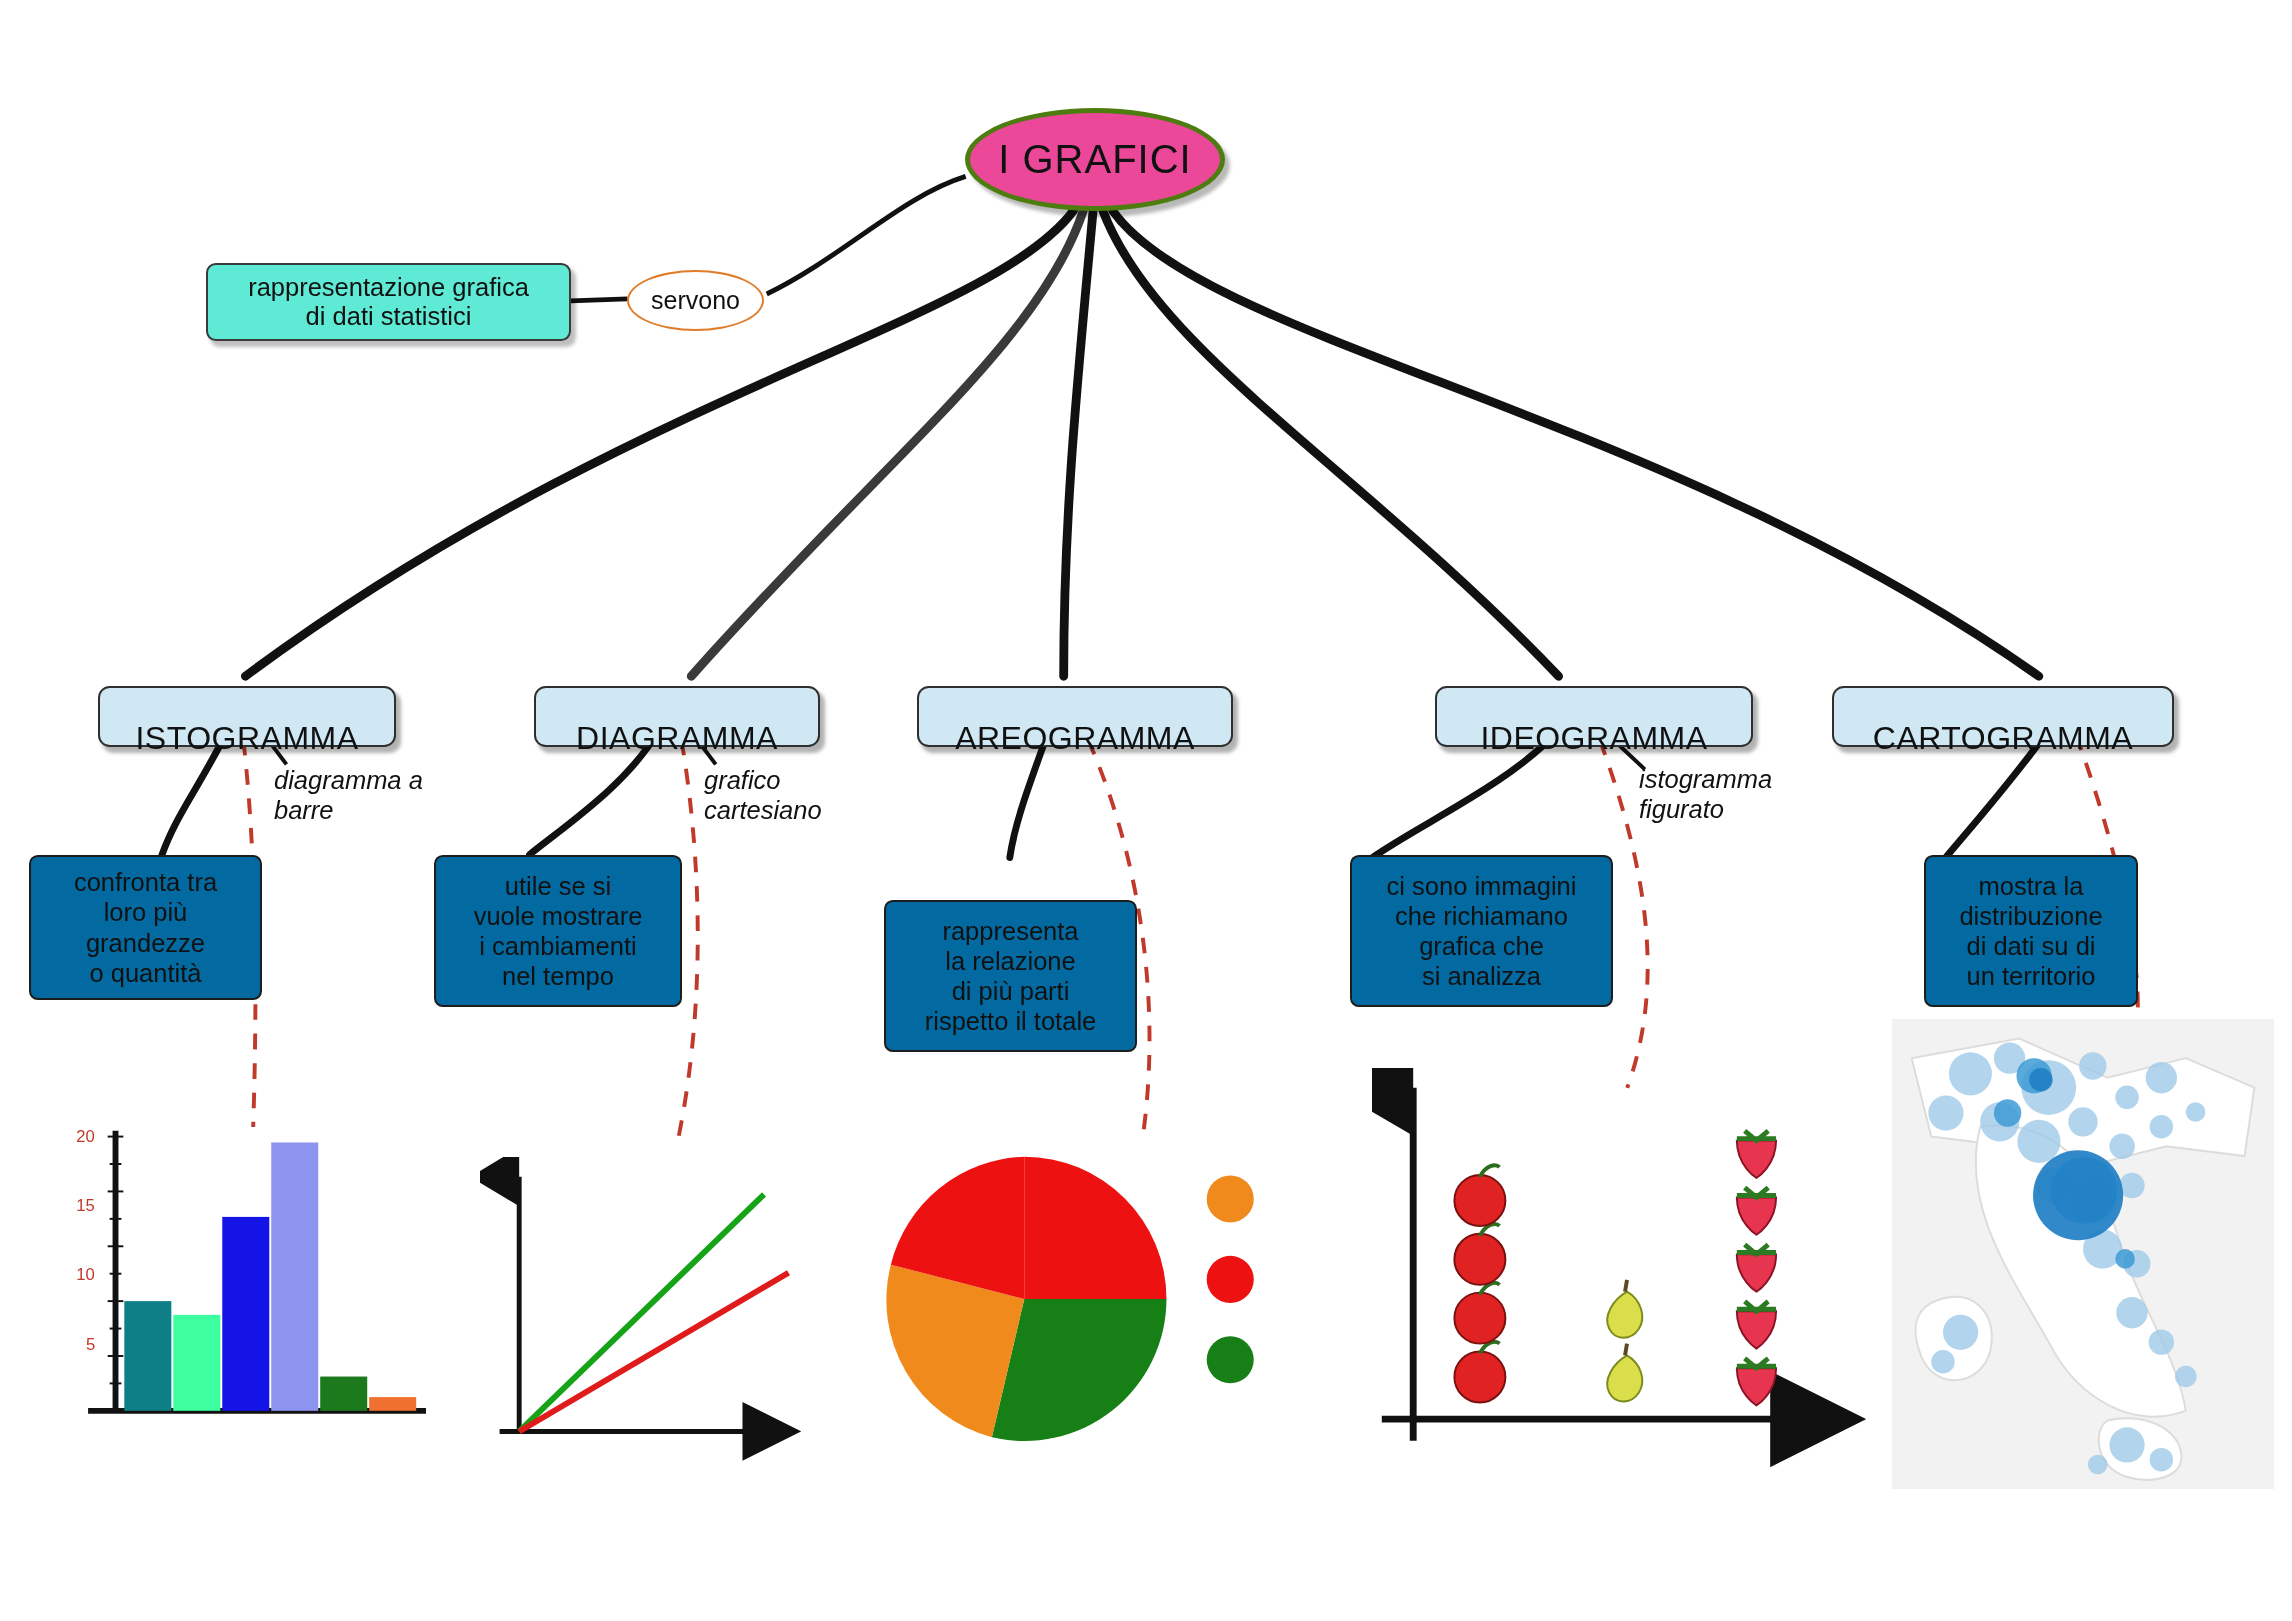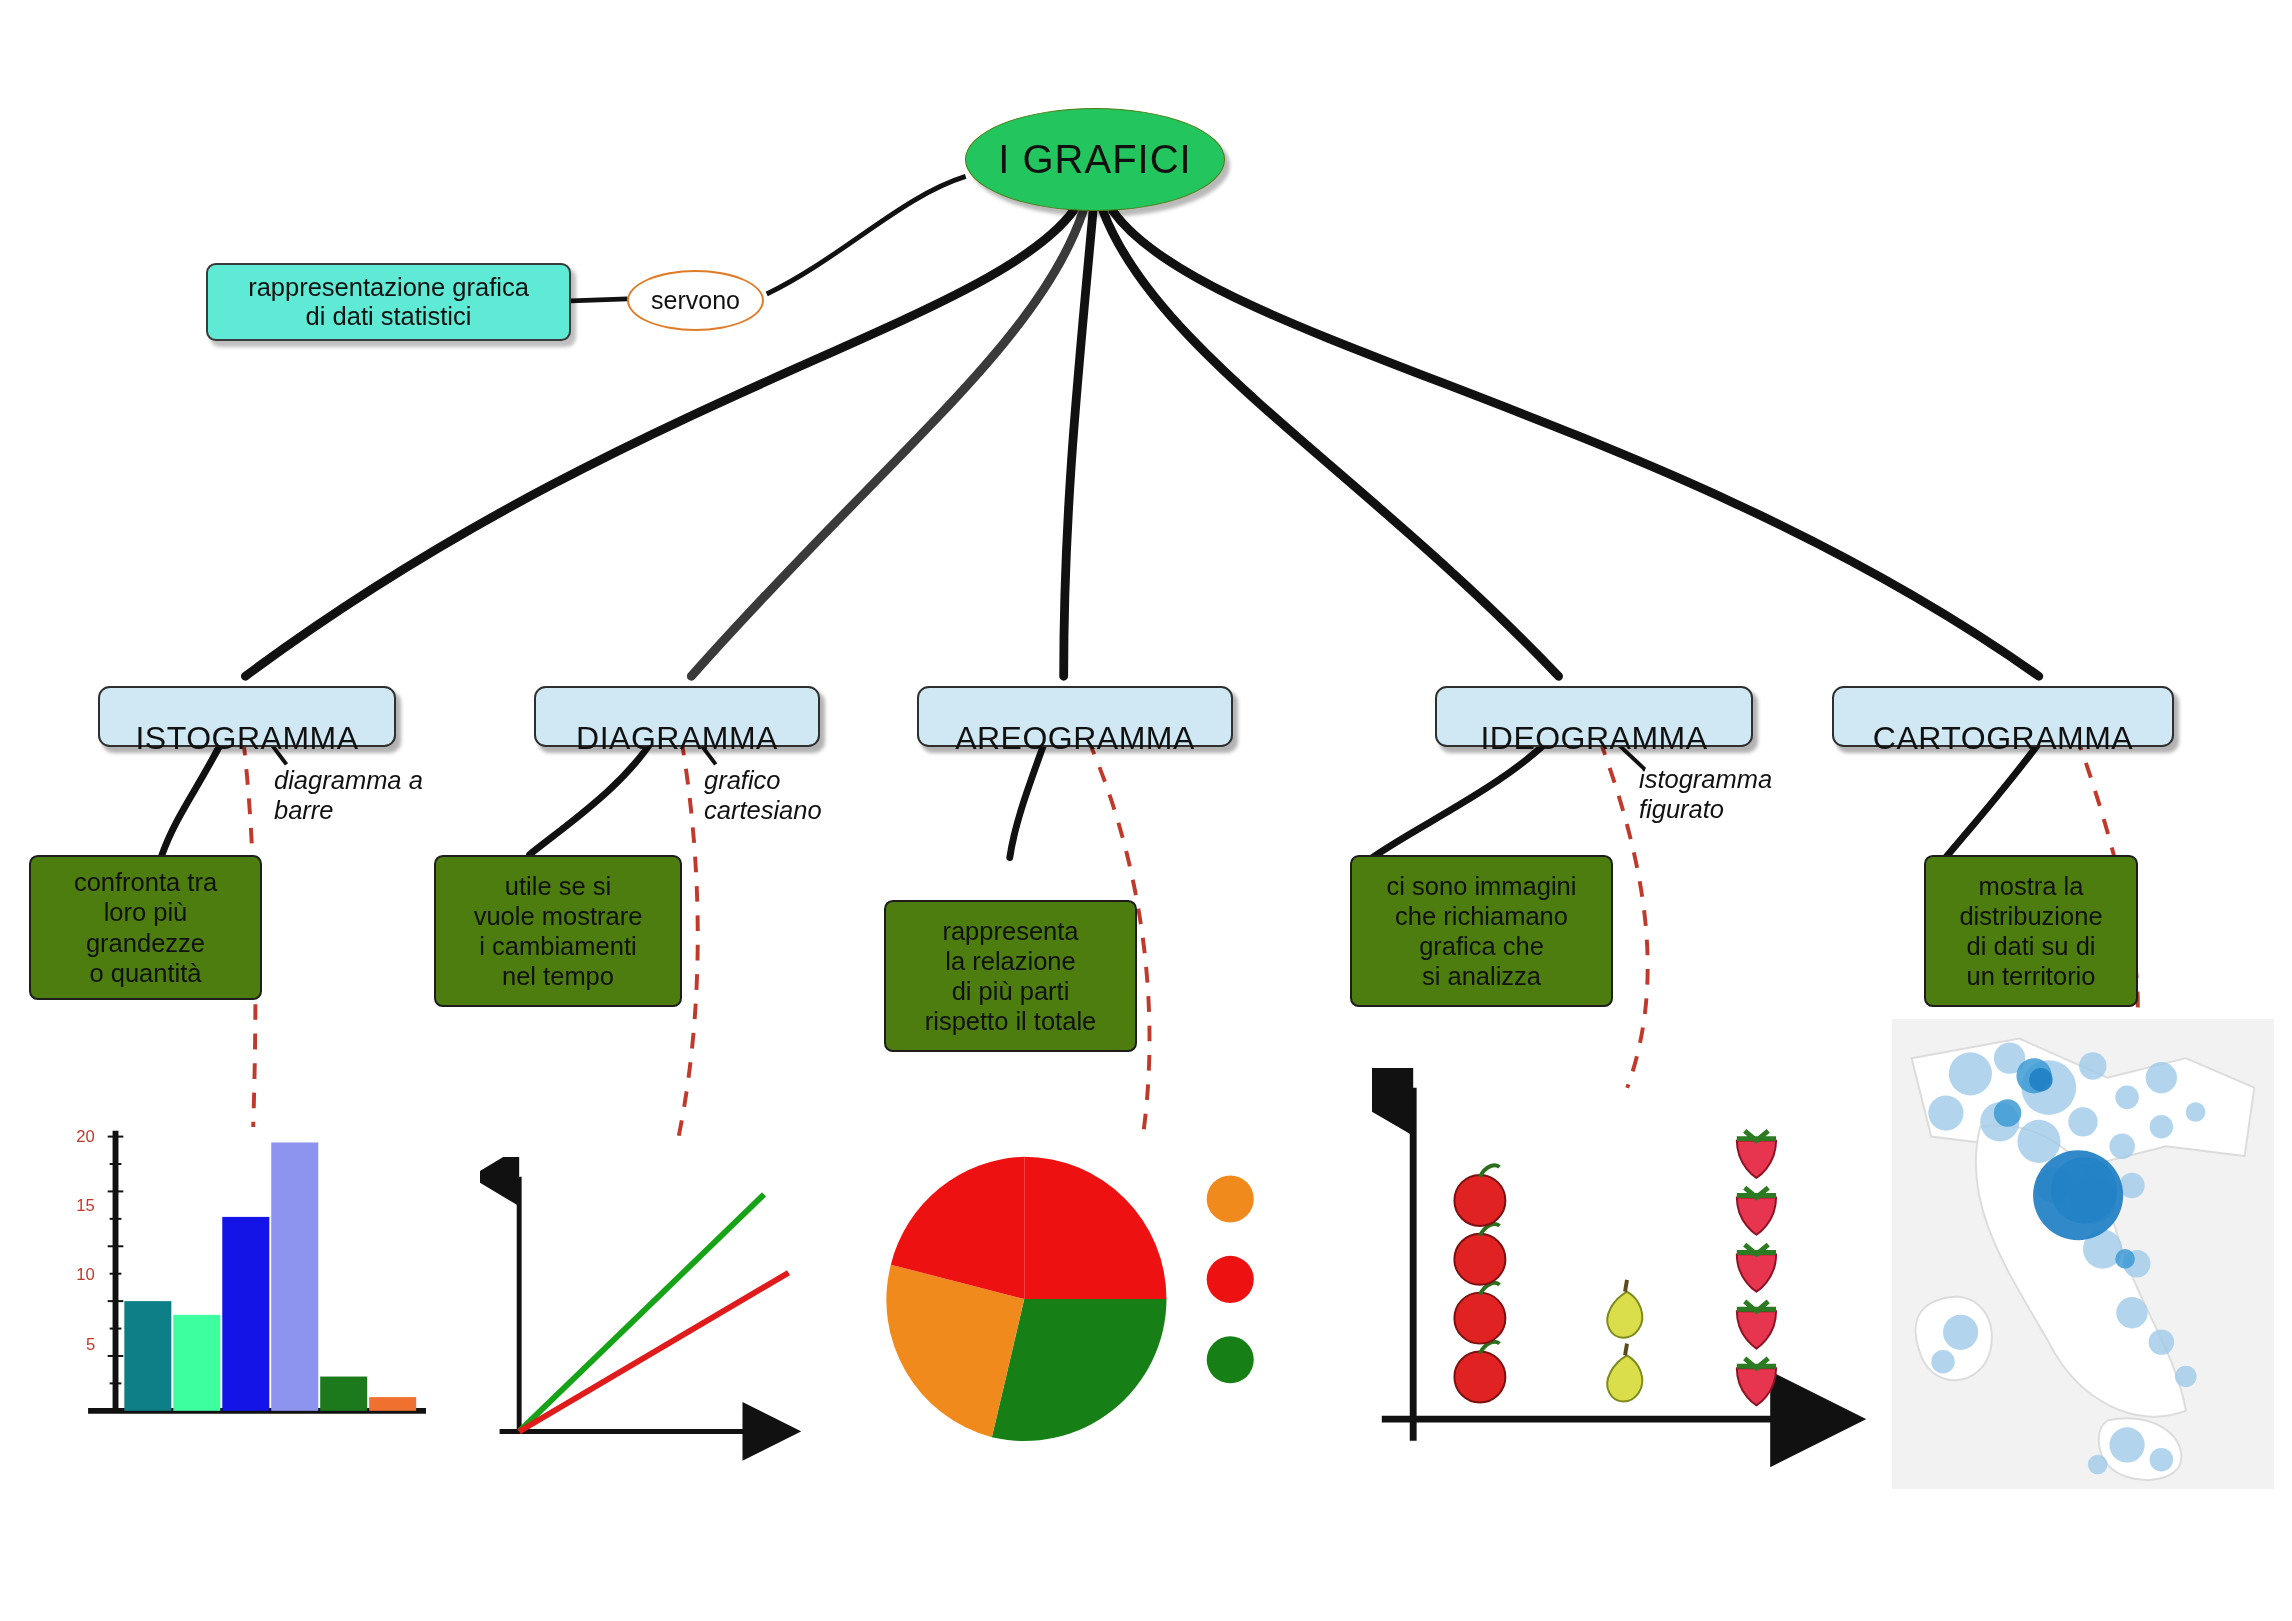--- a/index.html
+++ b/index.html
@@ -30,22 +30,22 @@
     box-sizing: border-box;
   }
 
   
   .root-node {
     left: 965px;
     top: 108px;
     width: 260px;
     height: 103px;
     border-radius: 50%;
-    background: #22c55e;
-    border: 1px solid #4d7c0f;
+    background: #ec4899;
+    border: 5px solid #4d7c0f;
     display: flex;
     align-items: center;
     justify-content: center;
     box-shadow: 4.9px 5.9px 3.9px rgba(0,0,0,0.28);
   }
   .root-node span {
     font-size: 40px;
     letter-spacing: 1px;
     color: #111;
   }
@@ -105,21 +105,21 @@
     font-size: 32px;
     letter-spacing: 0.5px;
     color: #111;
     margin-top: 44px;
   }
 
   
   .desc-node {
     position: absolute;
     border-radius: 8.8px;
-    background: #4d7c0f;
+    background: #0369a1;
     border: 2px solid #1d1d1d;
     display: flex;
     align-items: center;
     justify-content: center;
     text-align: center;
     padding: 5.9px 7.8px;
     box-sizing: border-box;
   }
   .desc-node span {
     font-size: 25.5px;

